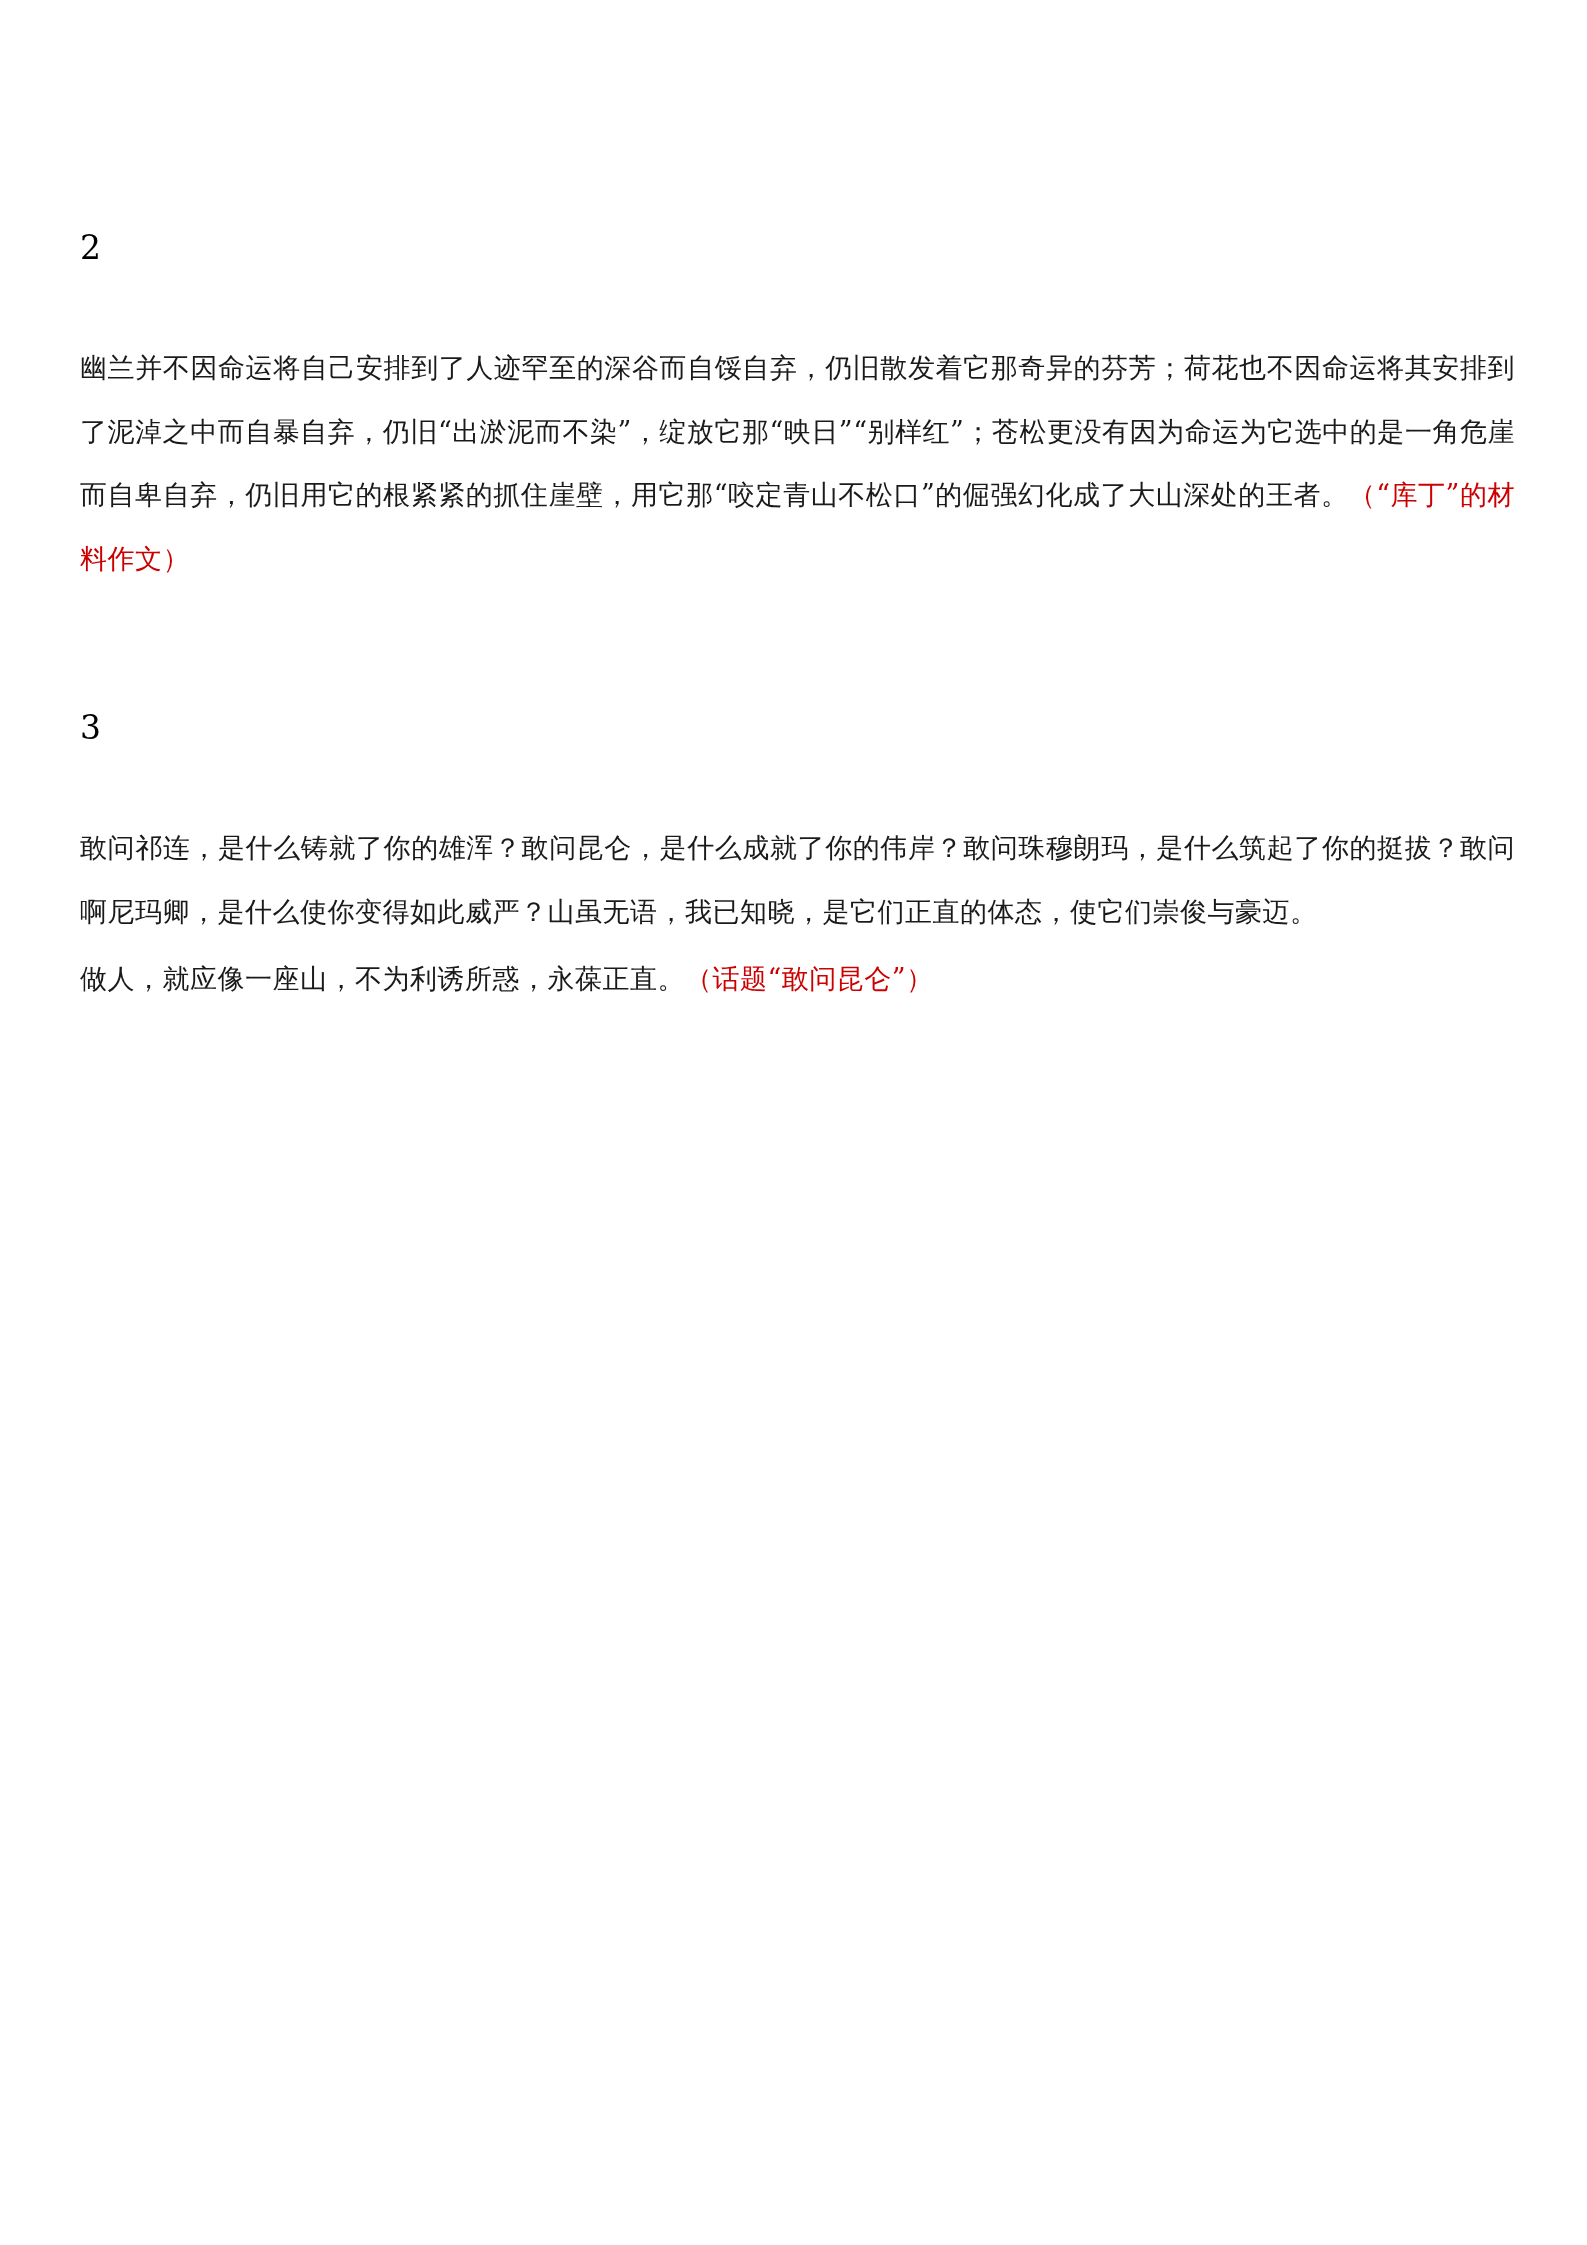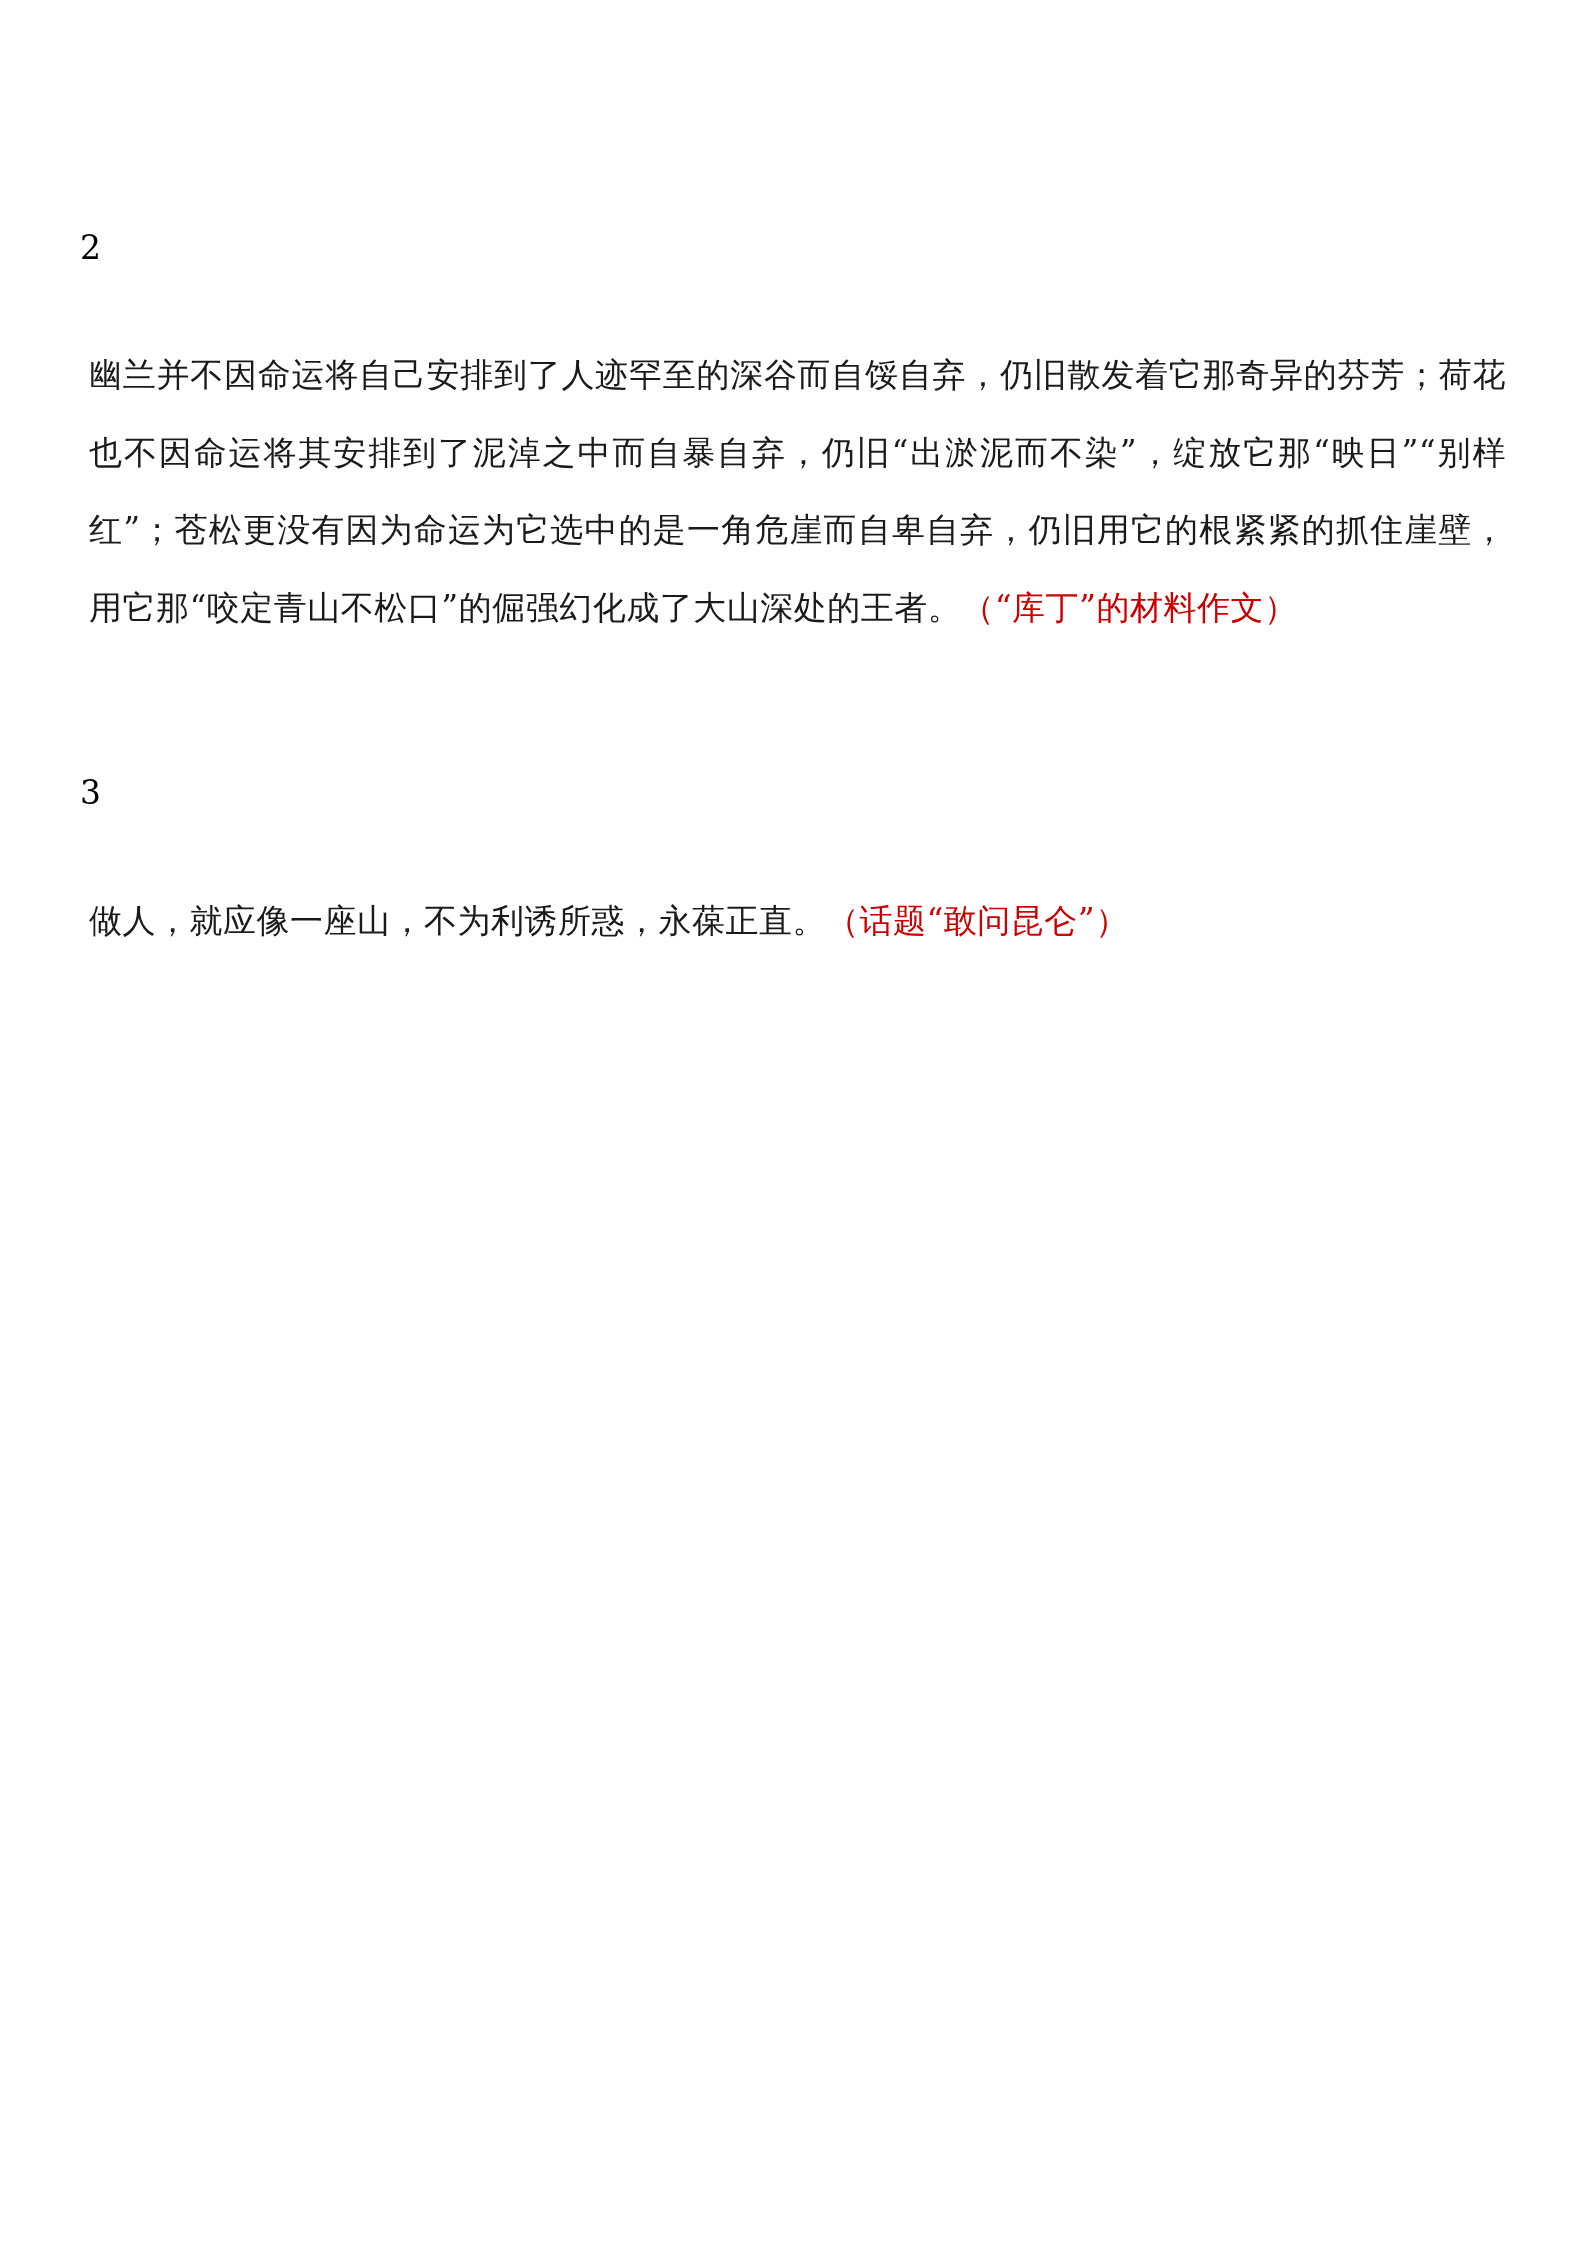--- a/index.html
+++ b/index.html
@@ -27,27 +27,27 @@
   .section-number {
     font-family: "DejaVu Serif", "Liberation Serif", serif;
     font-size: 33px;
     line-height: 1.1;
     color: #000000;
     margin-bottom: 70px;
     letter-spacing: 0;
   }
   .para {
     font-family: "DejaVu Serif", "Liberation Serif", serif;
-    font-size: 33px;
+    font-size: 27px;
     line-height: 2.35;
     color: #1a1a1a;
     text-align: justify;
     text-justify: inter-ideograph;
     letter-spacing: 0.5px;
-    margin: 9px;
+    margin: 0;
   }
   .para + .para {
     margin-top: 4px;
   }
   .highlight {
     color: #cc0000;
   }
   .gap {
     height: 120px;
   }
@@ -59,16 +59,17 @@
 
   <div class="section">
     <div class="section-number">2</div>
     <p class="para"><span>幽兰并不因命运将自己安排到了人迹罕至的深谷而自馁自弃，仍旧散发着它那奇异的芬芳；荷花也不因命运将其安排到了泥淖之中而自暴自弃，仍旧“出淤泥而不染”，绽放它那“映日”“别样红”；苍松更没有因为命运为它选中的是一角危崖而自卑自弃，仍旧用它的根紧紧的抓住崖壁，用它那“咬定青山不松口”的倔强幻化成了大山深处的王者。</span><span class="highlight">（“库丁”的材料作文）</span></p>
   </div>
 
   <div class="gap"></div>
 
   <div class="section">
     <div class="section-number">3</div>
+    <p class="para"><span>敢问祁连，是什么铸就了你的雄浑？敢问昆仑，是什么成就了你的伟岸？敢问珠穆朗玛，是什么筑起了你的挺拔？敢问啊尼玛卿，是什么使你变得如此威严？山虽无语，我已知晓，是它们正直的体态，使它们崇俊与豪迈。</span></p>
     <p class="para"><span>做人，就应像一座山，不为利诱所惑，永葆正直。</span><span class="highlight">（话题“敢问昆仑”）</span></p>
   </div>
 
 </div>
 
 </body></html>

